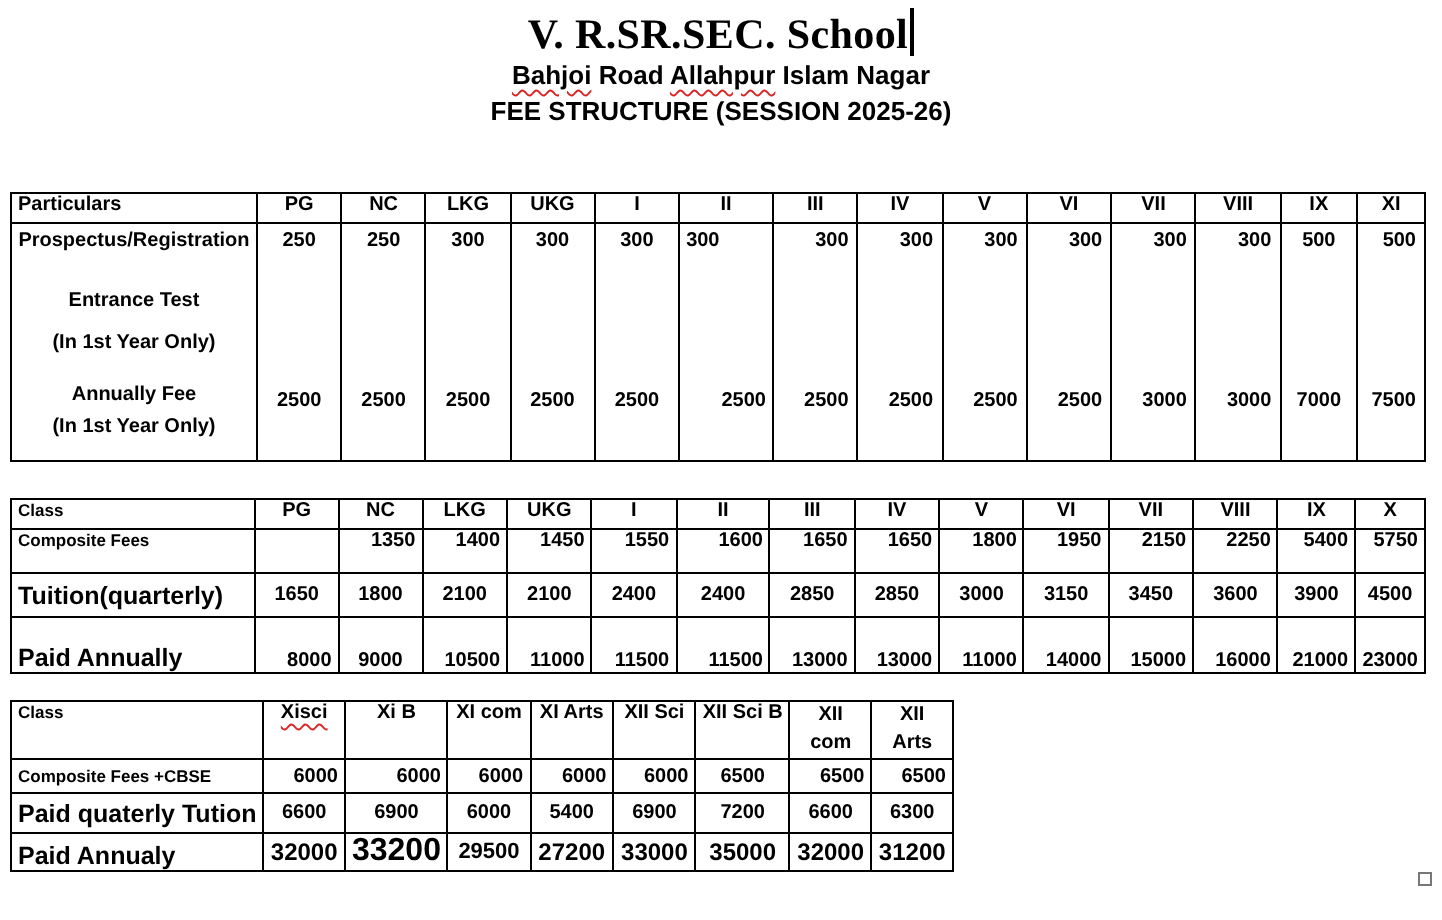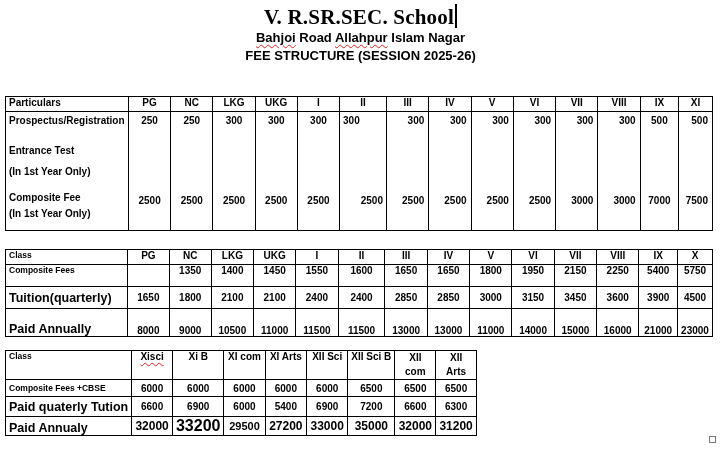--- a/index.html
+++ b/index.html
@@ -15,21 +15,21 @@
   td { border:1px solid #000; padding:0 3px; vertical-align:top; white-space:nowrap; }
   #tbl1 { left:5px; top:96px; width:708px; }
   #tbl1 td.numr { text-align:right; padding-right:4px; }
   #tbl2 { left:5px; top:249px; width:708px; }
   #tbl3 { left:5px; top:350px; width:472px; }
   .hdr td { height:14px; }
   .lbl { text-align:left; }
   .small { font-size:8.5px; }
   .big { font-size:12.5px; }
   .c { text-align:center; }
-  .l { text-align:center; }
+  .l { text-align:right; }
   .sqbox { position:absolute; left:709px; top:436px; width:5px; height:5px; border:1px solid #777; }
 </style>
 </head>
 <body>
 
 <div class="title t1"><span>V. R.SR.SEC. School</span><span class="caret"></span></div>
 <div class="title t2"><span class="squig">Bahjoi</span><span> Road </span><span class="squig">Allahpur</span><span> Islam Nagar</span></div>
 <div class="title t3">FEE STRUCTURE (SESSION 2025-26)</div>
 
 <table id="tbl1">
@@ -62,26 +62,26 @@
     <td class="c">III</td>
     <td class="c">IV</td>
     <td class="c">V</td>
     <td class="c">VI</td>
     <td class="c">VII</td>
     <td class="c">VIII</td>
     <td class="c">IX</td>
     <td class="c">XI</td>
   </tr>
   <tr>
-    <td rowspan="3" class="lbl" style="height:118px;">
+    <td rowspan="3" class="lbl" style="height:118px;text-align:center;">
       <div style="height:14px;padding-top:3px">Prospectus/Registration</div>
       <div style="height:16px"></div>
       <div style="height:21px">Entrance Test</div>
       <div style="height:26px">(In 1st Year Only)</div>
-      <div style="height:16px">Composite Fee</div>
+      <div style="height:16px">Annually Fee</div>
       <div>(In 1st Year Only)</div>
     </td>
     <td rowspan="3" class="c">
           <div style="padding-top:3px;height:80px">250</div>
           <div>2500</div>
         </td>
     <td rowspan="3" class="c">
           <div style="padding-top:3px;height:80px">250</div>
           <div>2500</div>
         </td>

